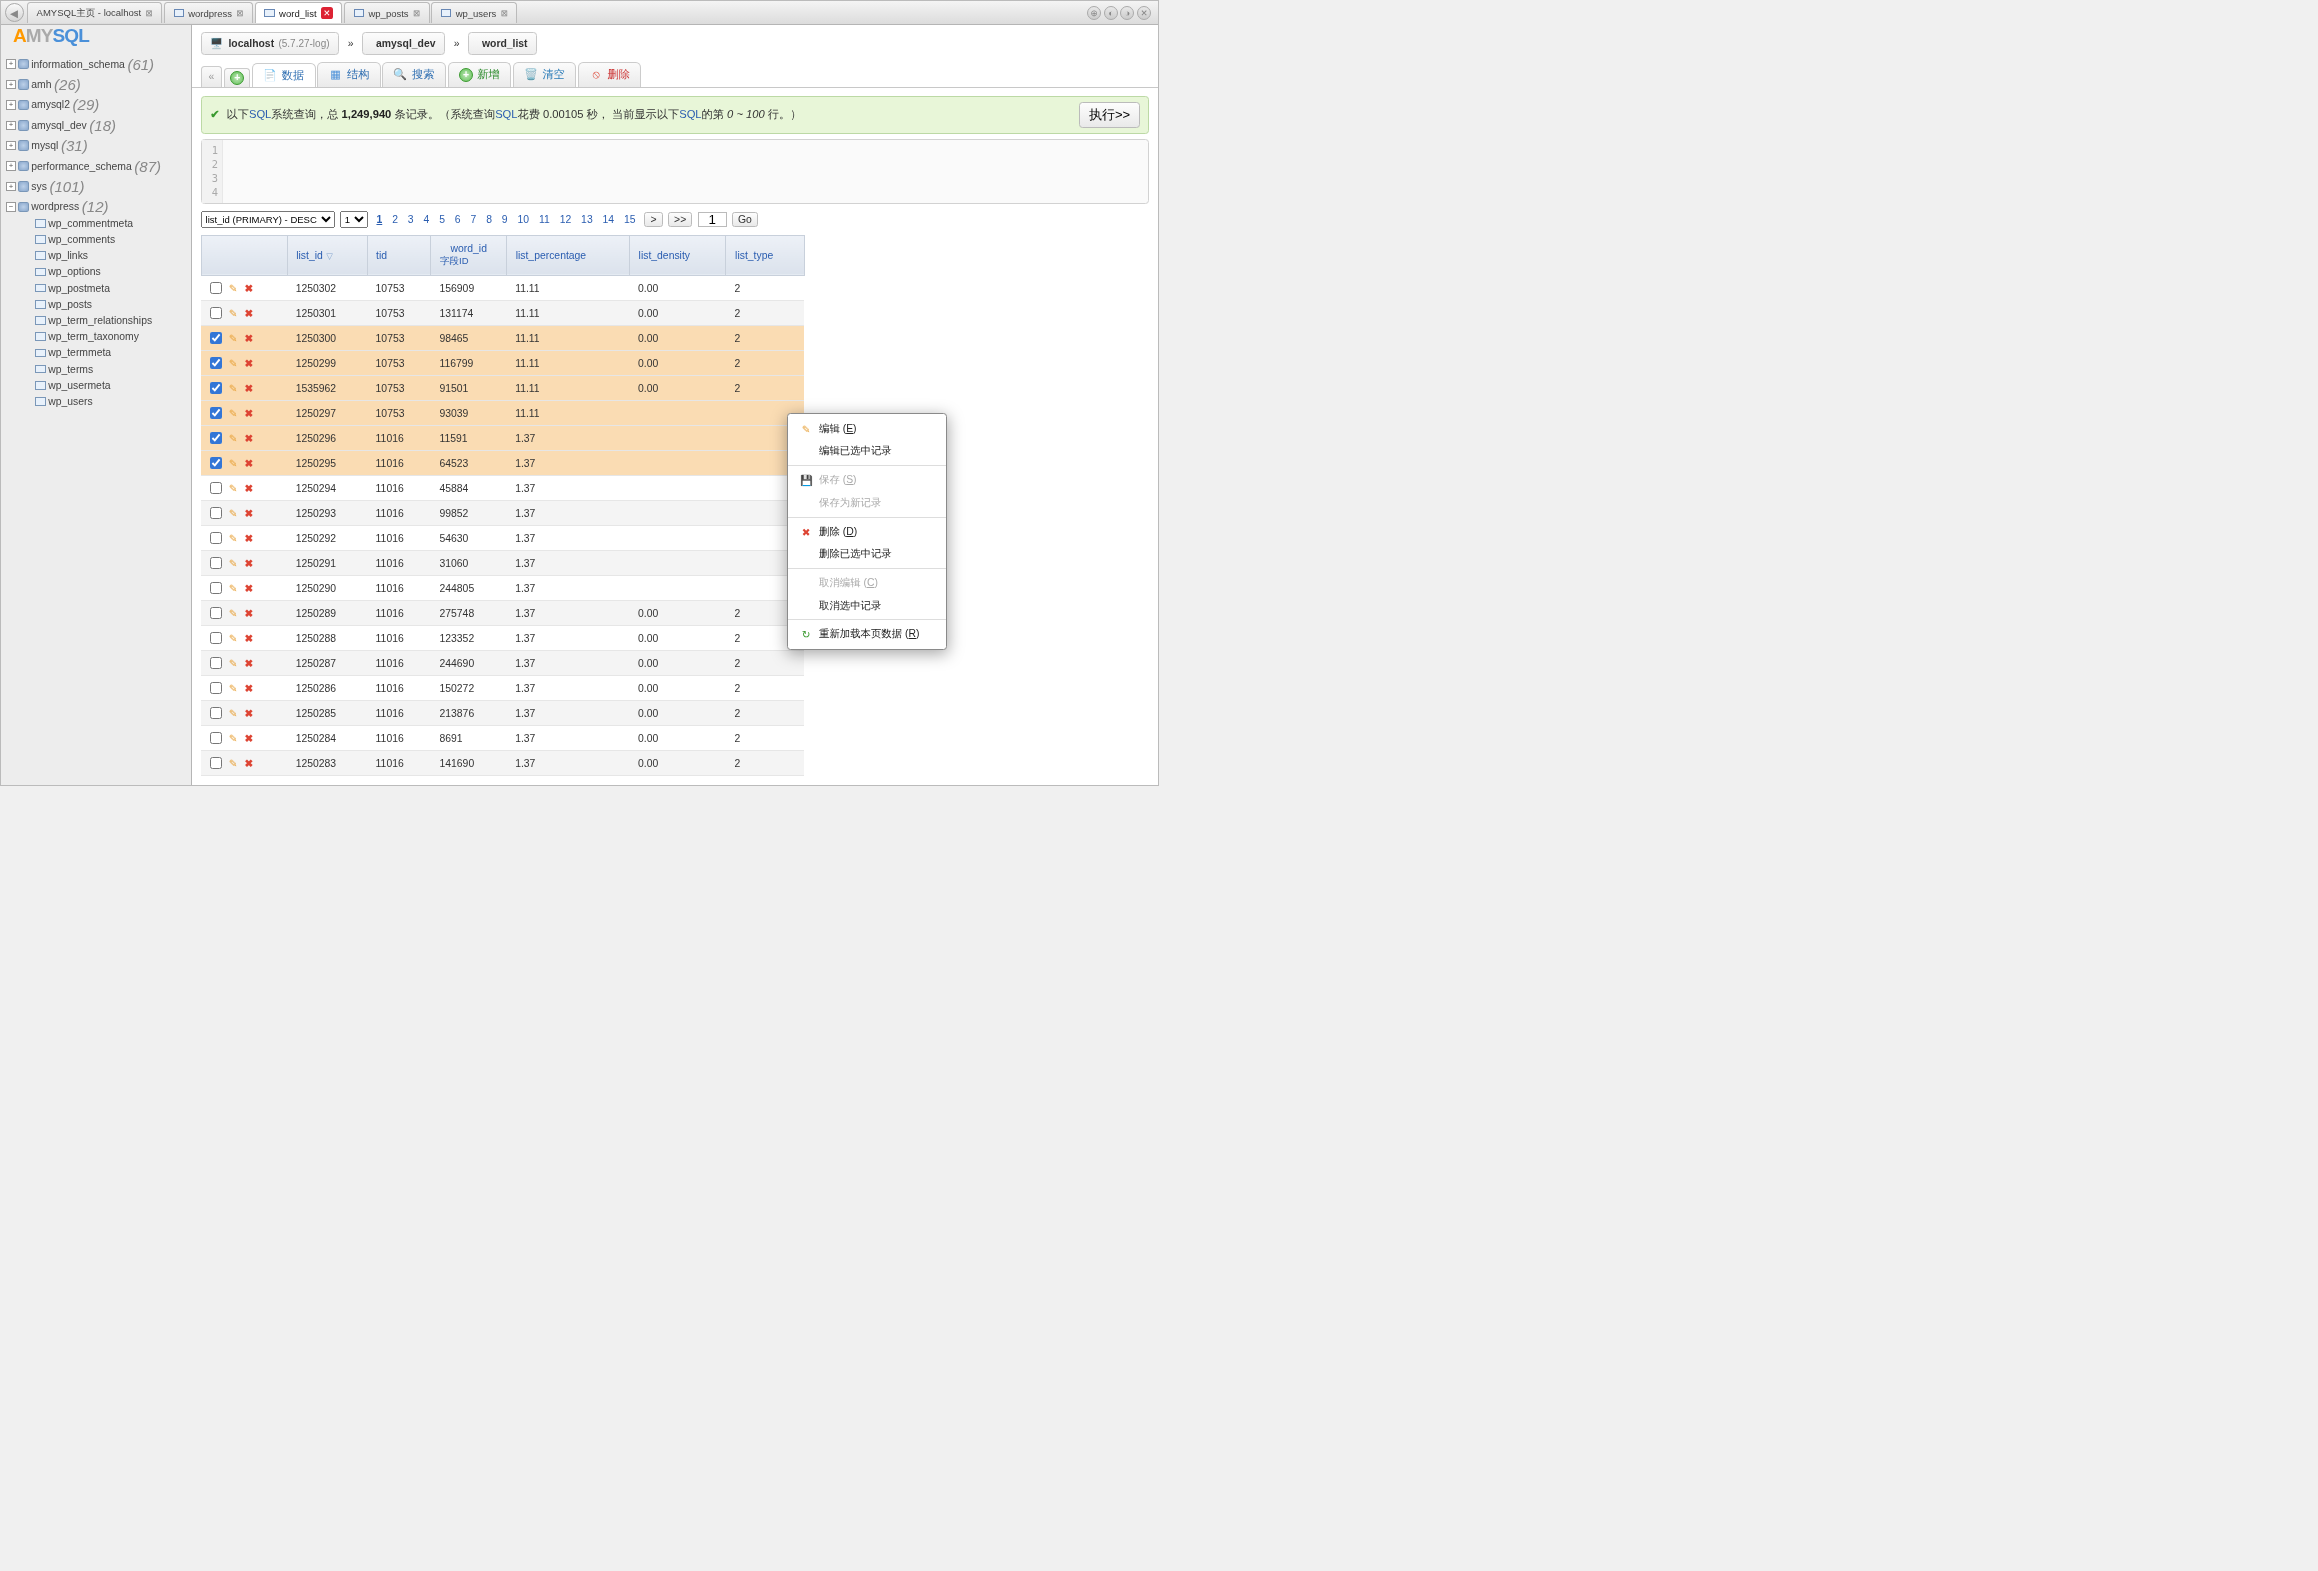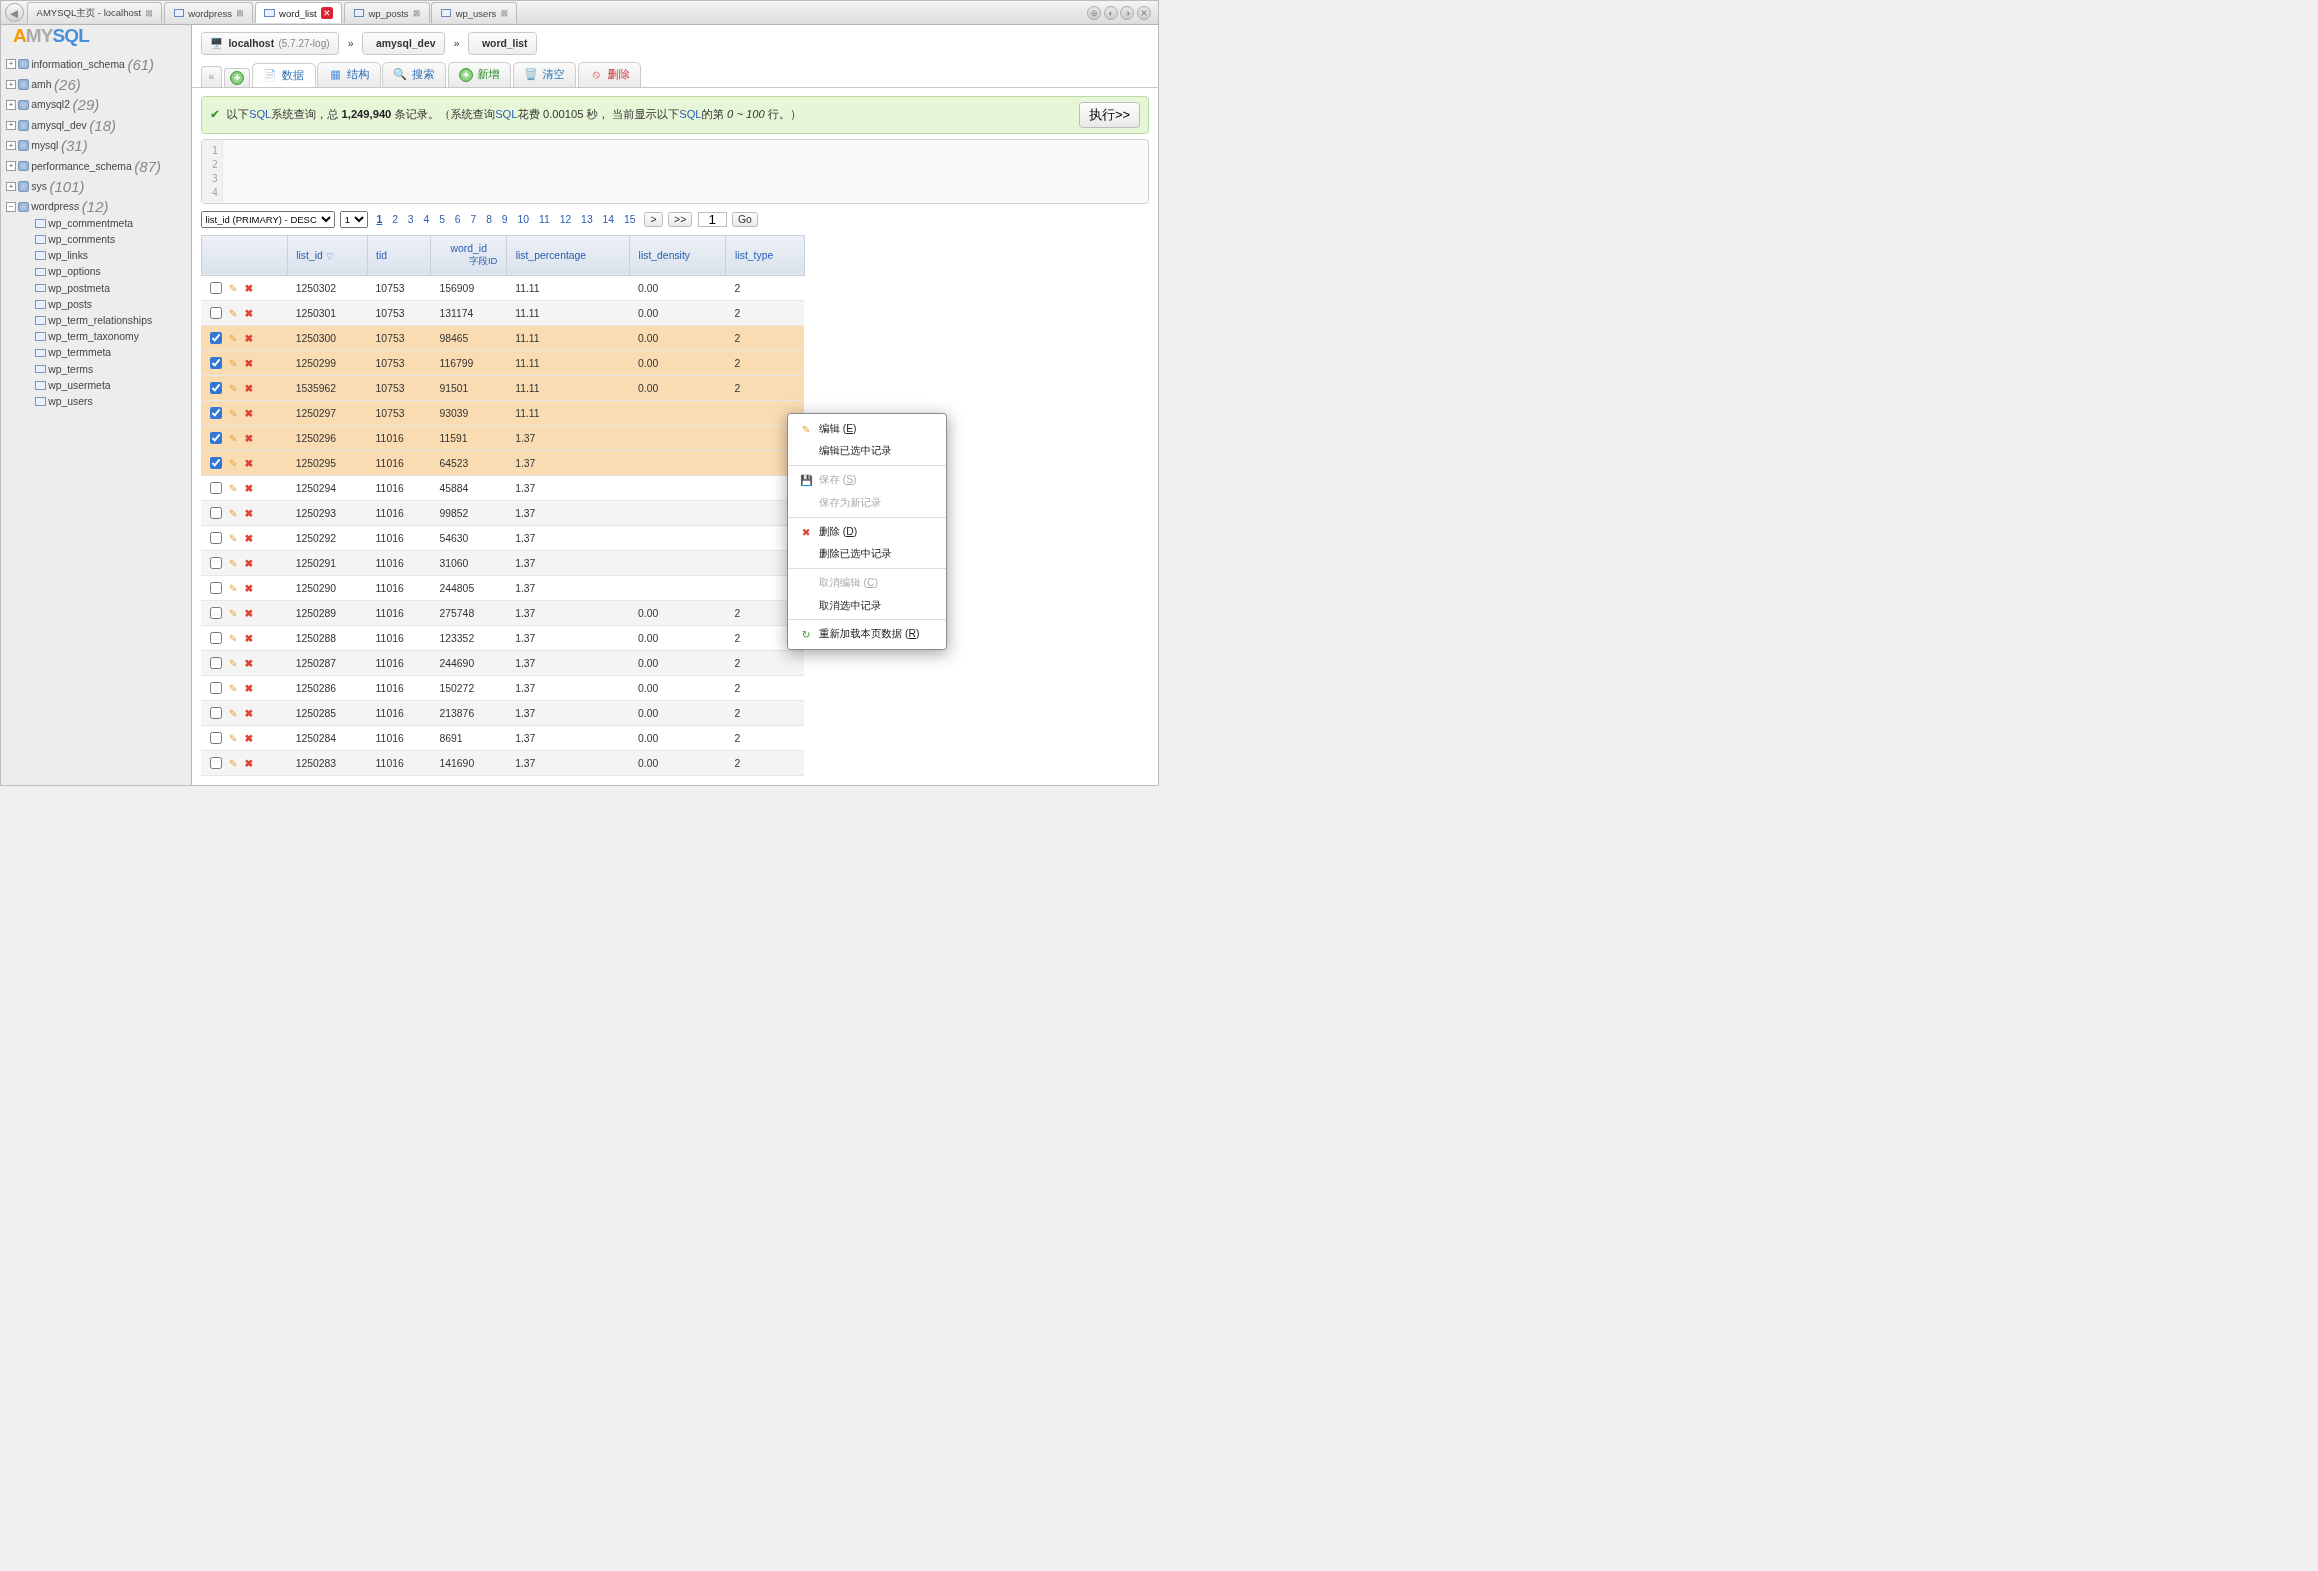--- a/index.html
+++ b/index.html
@@ -63,21 +63,21 @@
   .pager { display:flex; align-items:center; gap:5.2px; font-size:10.4px; padding:1.7px 0;}
   .pager select{ font-size:9.5px; height:17px;}
   .pager .pg { color:#2a5db0; padding:0 3.5px; cursor:pointer;}
   .pager .pg.cur { font-weight:bold; text-decoration:underline;}
   .pager .box { border:0.9px solid #bbb; border-radius:2.6px; background:linear-gradient(#fdfdfd,#e9e9e9); padding:0.9px 5.2px;}
   .pager input{ width:29px; height:15.5px; border:0.9px solid #bbb; text-align:center;}
   
   .grid { border-collapse:collapse; width:604px; font-size:10.4px;}
   .grid th { background:linear-gradient(#edf1f7,#dbe2ec); border:0.9px solid #c8d0db; padding:7px 8.6px; color:#2a5db0; font-weight:normal; text-align:left;}
   .grid th .sort { color:#88a8d0; margin-left:3.5px; font-size:8.6px;}
-  .grid th .sub { display:block; color:#2a5db0; font-size:9.5px; text-align:right; margin-top:1.7px;}
+  .grid th .sub { display:block; color:#2a5db0; font-size:9.5px; text-align:left; margin-top:1.7px;}
   .grid td { border-bottom:0.9px solid #e6e6e6; padding:6px 8.6px;}
   .grid tr:nth-child(even) td { background:#f4f4f4;}
   .grid tr.sel td { background:#fadcb3;}
   .grid .act { display:flex; gap:7px; align-items:center;}
   .grid .ed { color:#e8a33c;} .grid .dx { color:#d43; font-weight:bold;}
   .grid input[type=checkbox]{ width:12px; height:12px; accent-color:#3376d6;}
   
   .ctx { position:absolute; left:595px; top:388px; width:160px; background:#fff; border:0.9px solid #8a8a8a; border-radius:3.5px; box-shadow:0.9px 3.5px 15.5px rgba(0,0,0,.35); padding:3.5px 0; font-size:10.4px;}
   .ctx .mi { padding:4.3px 12px; display:flex; align-items:center; gap:7px; color:#222;}
   .ctx .mi.dis { color:#aaa;}

